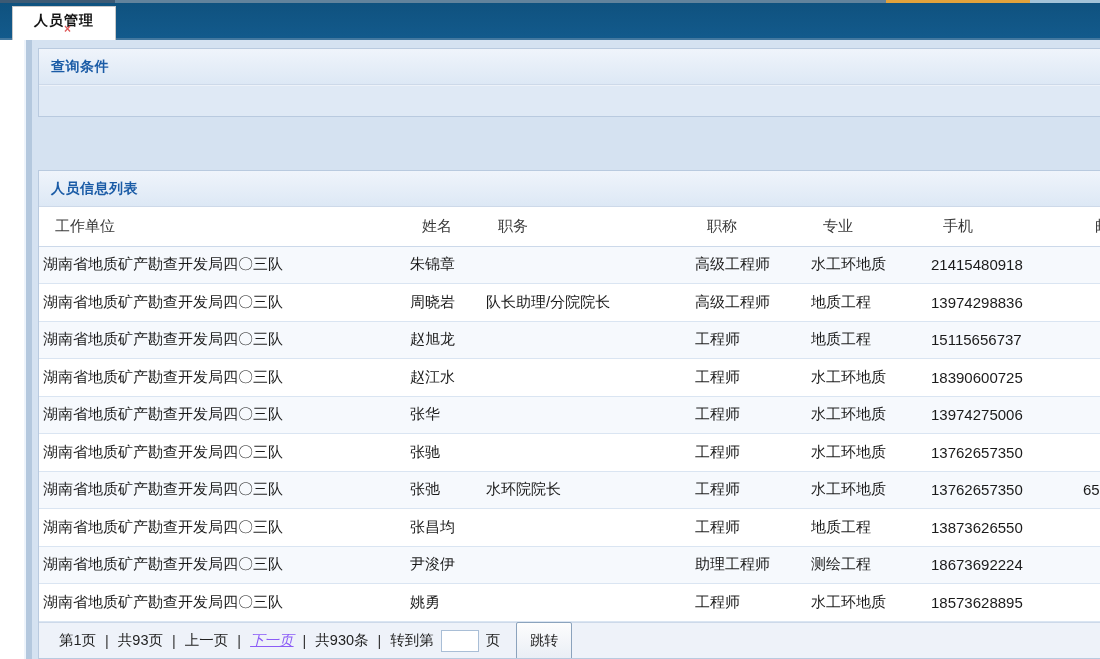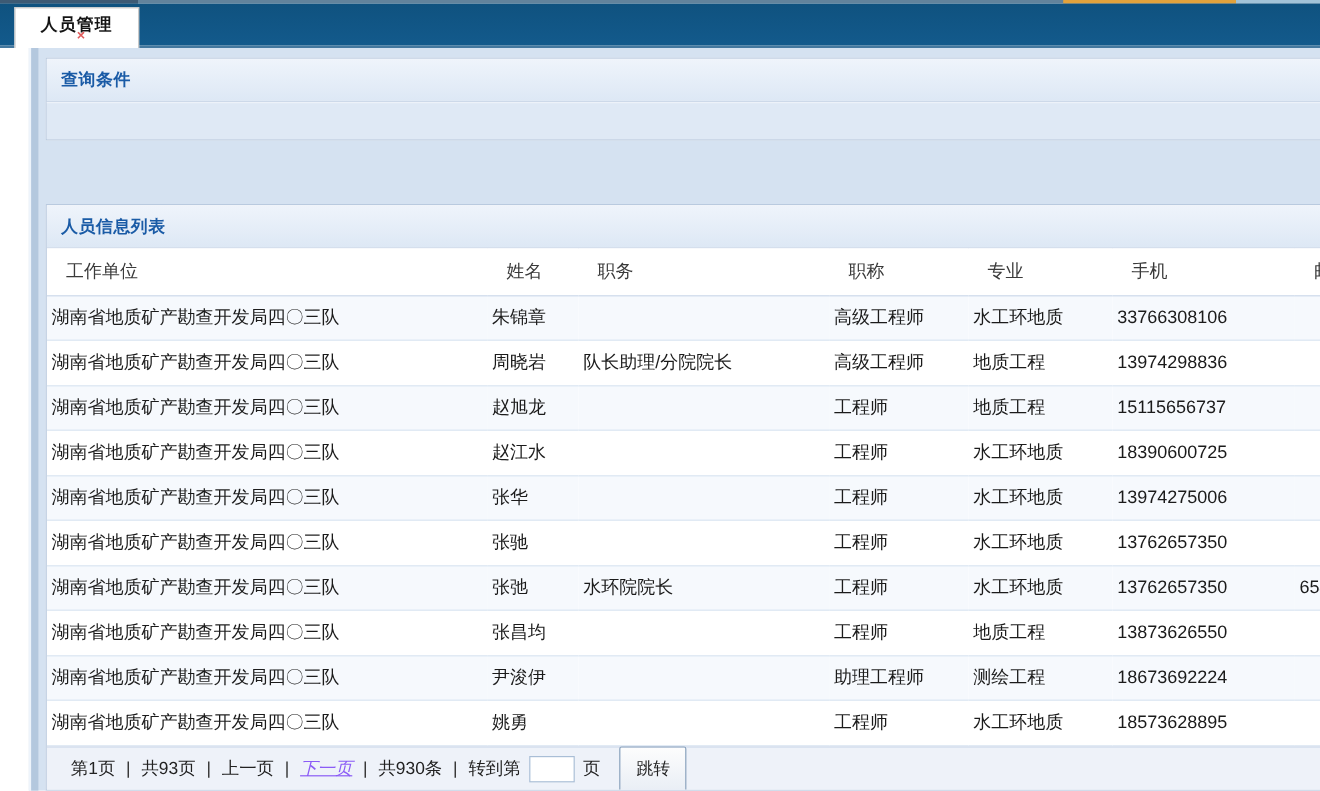--- a/index.html
+++ b/index.html
@@ -159,21 +159,21 @@
           <th>邮箱</th>
         </tr>
       </thead>
       <tbody>
           <tr class="odd">
             <td>湖南省地质矿产勘查开发局四〇三队</td>
             <td>朱锦章</td>
             <td></td>
             <td>高级工程师</td>
             <td>水工环地质</td>
-            <td>33766308106</td>
+            <td>21415480918</td>
             <td></td>
           </tr>
           <tr class="even">
             <td>湖南省地质矿产勘查开发局四〇三队</td>
             <td>周晓岩</td>
             <td>队长助理/分院院长</td>
             <td>高级工程师</td>
             <td>地质工程</td>
             <td>13974298836</td>
             <td></td>

